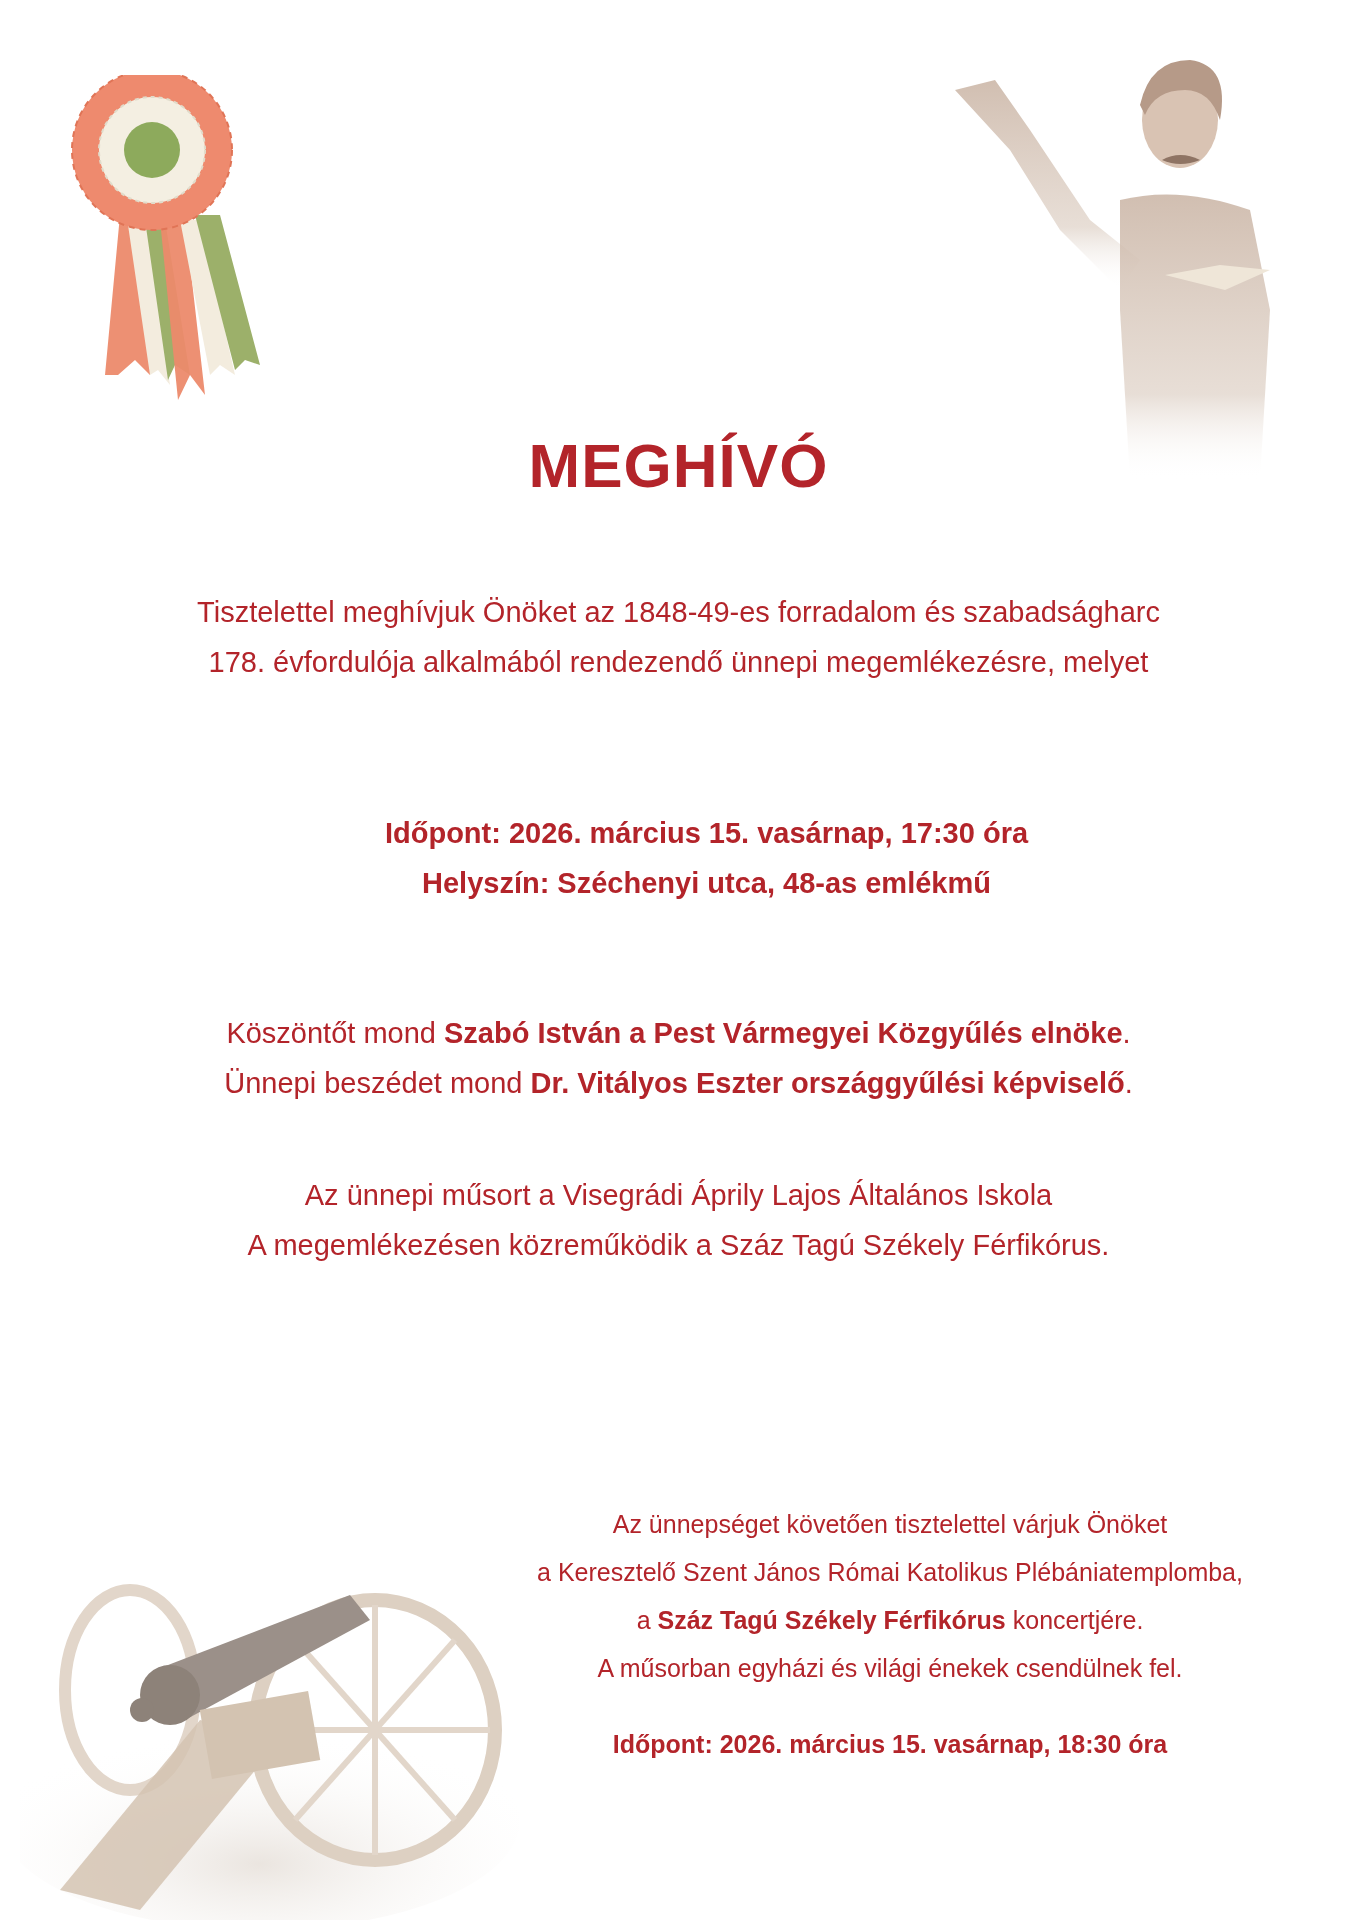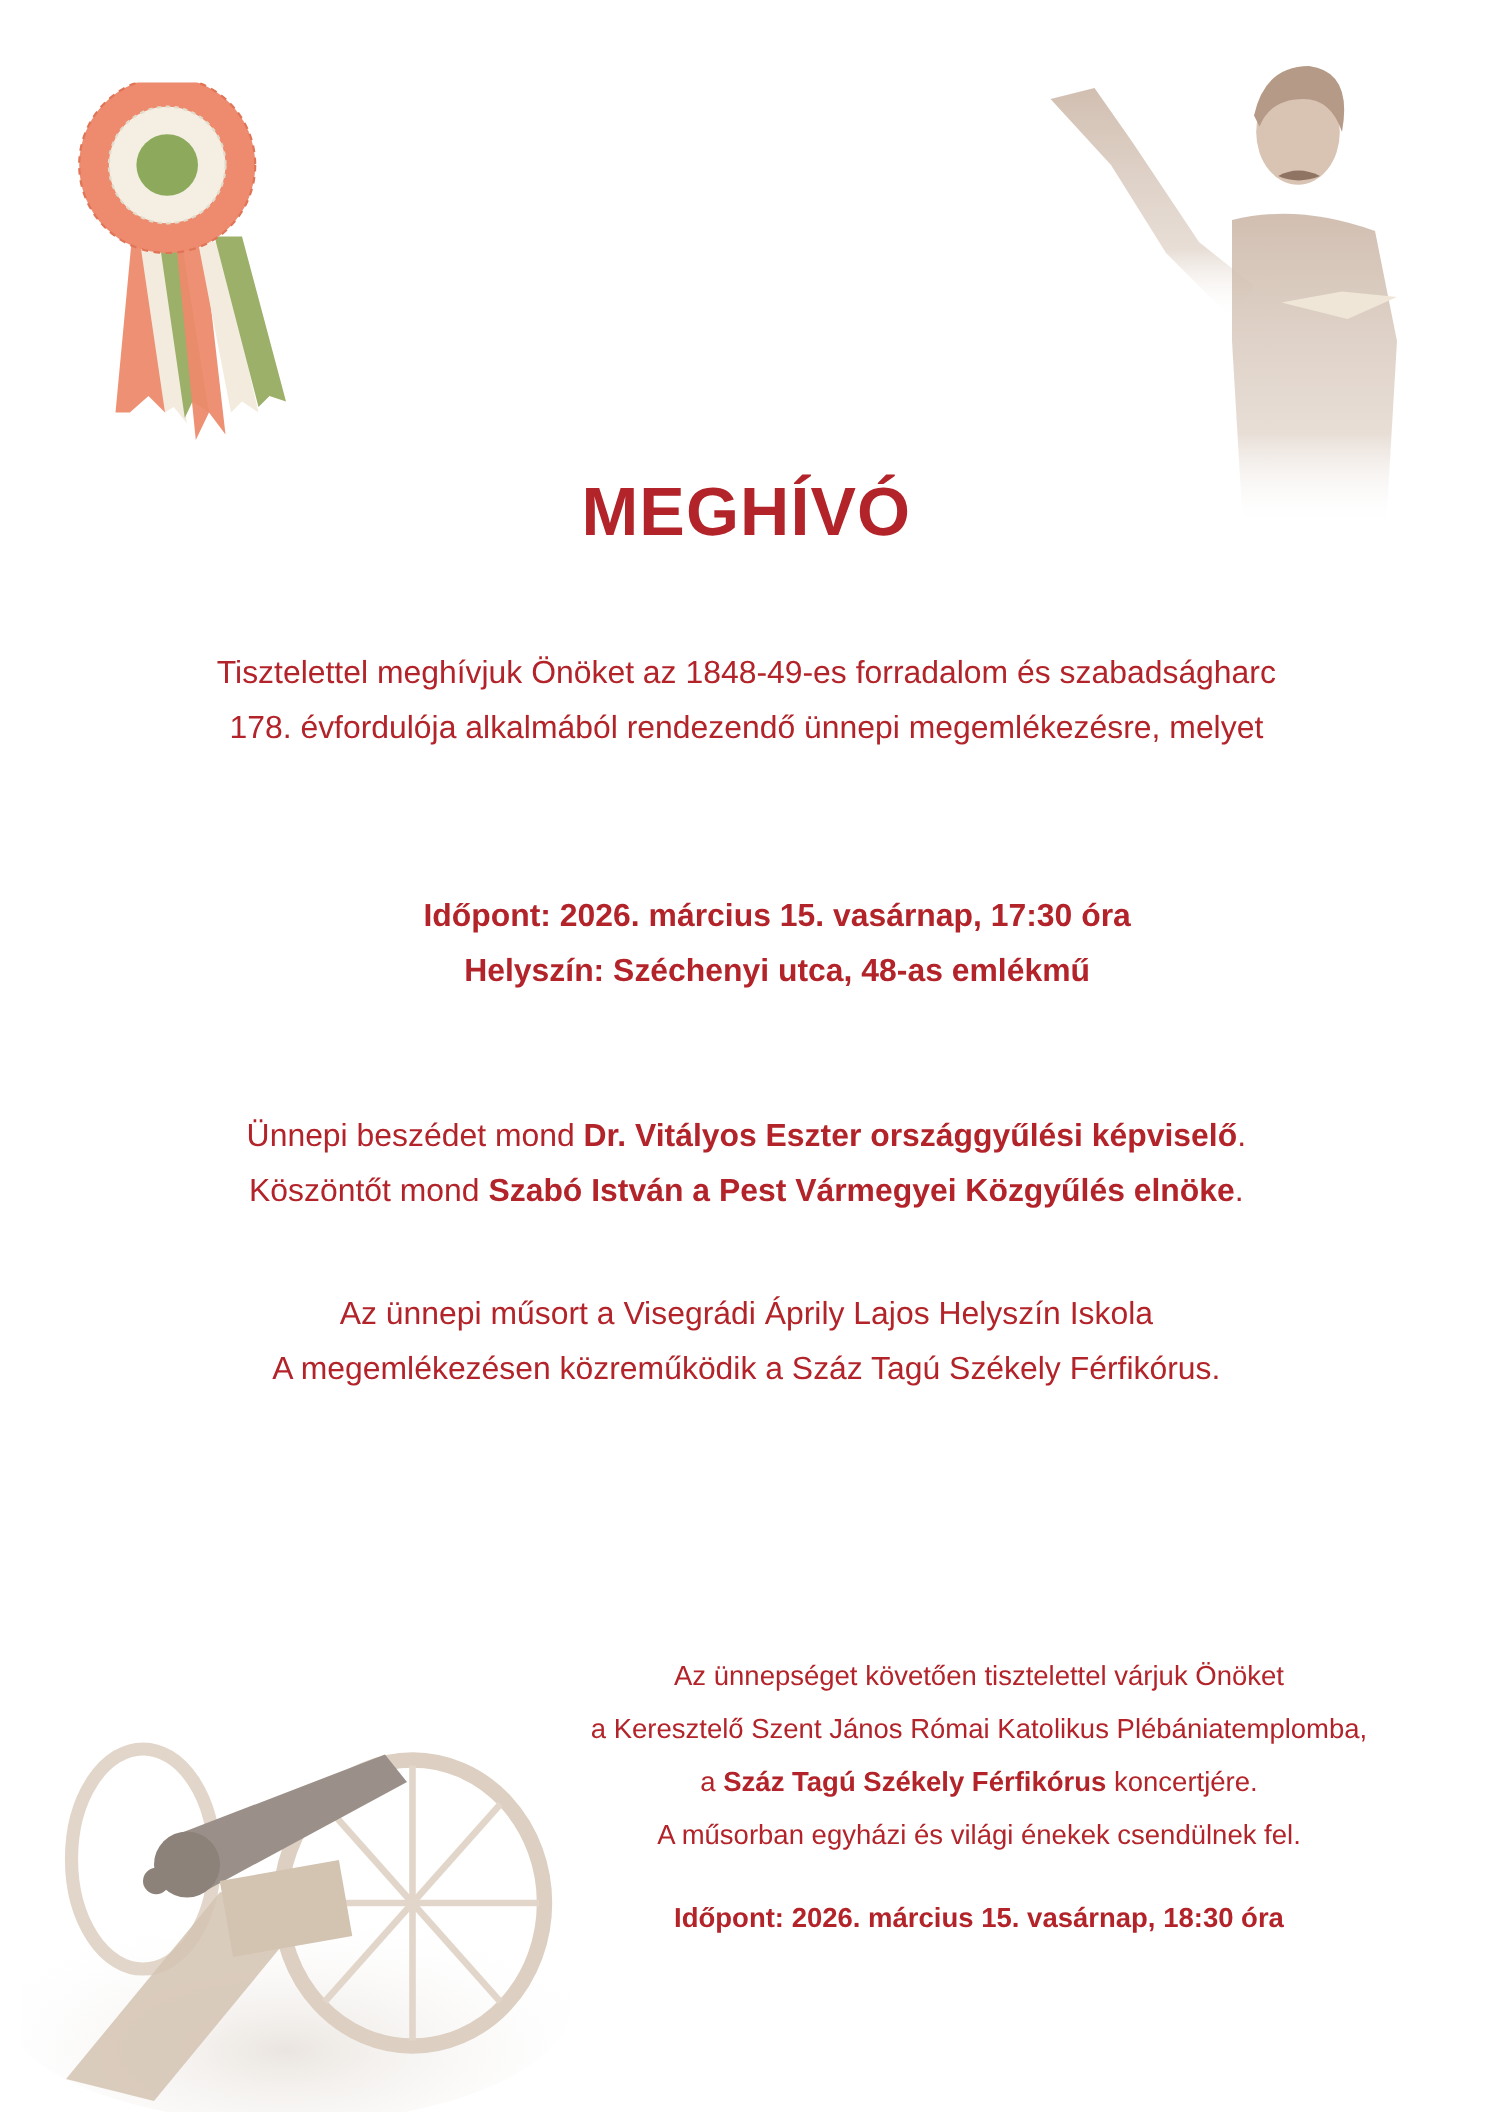--- a/index.html
+++ b/index.html
@@ -73,29 +73,29 @@
   <div class="line">178. évfordulója alkalmából rendezendő ünnepi megemlékezésre, melyet</div>
 </div>
 
 <div class="center-block" style="top:808px;margin-left:28px;">
   <div class="line bold">Időpont: 2026. március 15. vasárnap, 17:30 óra</div>
   <div class="line bold">Helyszín: Széchenyi utca, 48-as emlékmű</div>
 </div>
 
 <div class="center-block" style="top:1008px;">
   <div class="line">
-    <span>Ünnepi beszédet mond </span><b>Dr. Vitályos Eszter országgyűlési képviselő</b><span>.</span>
+    <span>Köszöntőt mond </span><b>Szabó István a Pest Vármegyei Közgyűlés elnöke</b><span>.</span>
   </div>
   <div class="line">
-    <span>Köszöntőt mond </span><b>Szabó István a Pest Vármegyei Közgyűlés elnöke</b><span>.</span>
+    <span>Ünnepi beszédet mond </span><b>Dr. Vitályos Eszter országgyűlési képviselő</b><span>.</span>
   </div>
 </div>
 
 <div class="center-block" style="top:1170px;">
-  <div class="line">Az ünnepi műsort a Visegrádi Áprily Lajos Helyszín Iskola</div>
+  <div class="line">Az ünnepi műsort a Visegrádi Áprily Lajos Általános Iskola</div>
   <div class="line">A megemlékezésen közreműködik a Száz Tagú Székely Férfikórus.</div>
 </div>
 
 <div class="abs" style="left:20px;top:1560px;width:520px;height:360px;">
   <svg width="520" height="360" viewBox="0 0 520 360">
     <defs>
       <radialGradient id="mist" cx="0.5" cy="0.7" r="0.6">
         <stop offset="0" stop-color="#e8e2dc" stop-opacity="0.9"></stop>
         <stop offset="1" stop-color="#ffffff" stop-opacity="0"></stop>
       </radialGradient>

